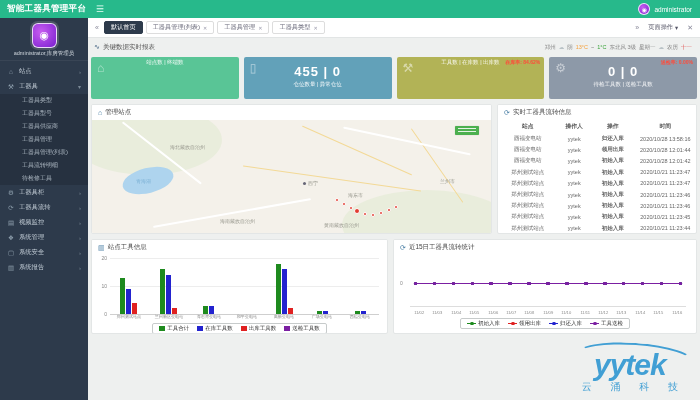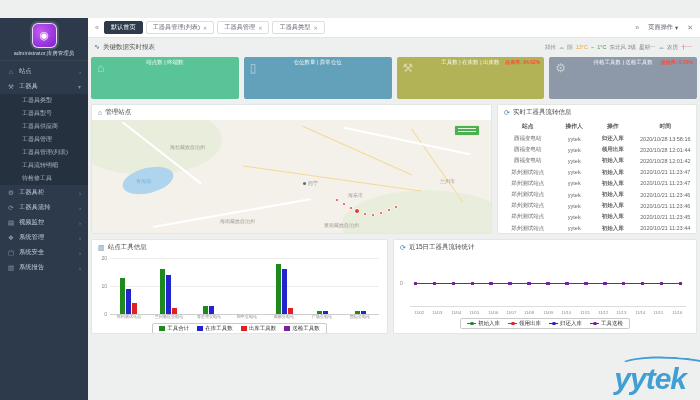--- a/index.html
+++ b/index.html
@@ -112,20 +112,30 @@
   .brand-logo{position:absolute;right:14px;bottom:6px;text-align:center;color:#419fd4}
   .arc{position:absolute;left:2px;top:-7px;width:118px;height:30px;border:2.5px solid transparent;border-top:2.5px solid #419fd4;border-radius:50%;transform:rotate(4deg)}
   .ltext{font-size:30px;line-height:30px;font-weight:bold;font-style:italic;letter-spacing:-1px}
   .lsub{font-size:10px;letter-spacing:8px;padding-left:8px;margin-top:0px}
 </style>
 </head>
 <body>
 
 <div class="app">
 
+  <header class="topbar">
+    <div class="brand">智能工器具管理平台</div>
+    <div class="hamburger">☰</div>
+    <div class="tb-right">
+      <div class="avatar">
+          <span>◉</span>
+        </div>
+      <span class="tb-user">administrator</span>
+    </div>
+  </header>
 
   <aside class="sidebar">
     <div class="user-card">
       <div class="app-logo">
           <span>◉</span>
         </div>
       <div class="user-name">administrator,库房管理员</div>
     </div>
     <nav class="menu">
       <div class="mitem">
@@ -231,30 +241,32 @@
 
     <div class="stats">
       <div class="stat" style="background: rgb(89, 197, 150);">
         <span class="sicon">⌂</span>
         <span class="srate"></span>
         <div class="slabel">站点数 | 终端数</div>
       </div>
       <div class="stat" style="background: rgb(98, 161, 185);">
         <span class="sicon">▯</span>
         <span class="srate"></span>
+        <div class="sval">455 | 0</div>
         <div class="slabel">仓位数量 | 异常仓位</div>
       </div>
       <div class="stat" style="background: rgb(178, 179, 86);">
         <span class="sicon">⚒</span>
         <span class="srate">在库率: 84.62%</span>
         <div class="slabel">工具数 | 在库数 | 出库数</div>
       </div>
       <div class="stat" style="background: rgb(141, 153, 168);">
         <span class="sicon">⚙</span>
         <span class="srate">送检率: 0.00%</span>
+        <div class="sval">0 | 0</div>
         <div class="slabel">待检工具数 | 送检工具数</div>
       </div>
     </div>
 
     <div class="midrow">
       <section class="card mapcard">
         <div class="chead">
           <span class="cicon">⌂</span>
           <span>管理站点</span>
         </div>
@@ -578,16 +590,17 @@
               </span>
               <span>工具送检</span>
             </span>
           </div>
       </section>
     </div>
 
     <div class="brand-logo">
       <div class="arc"></div>
       <div class="ltext">yytek</div>
+      <div class="lsub">云 涌 科 技</div>
     </div>
 
   </main>
 </div>
 
 </body></html>

